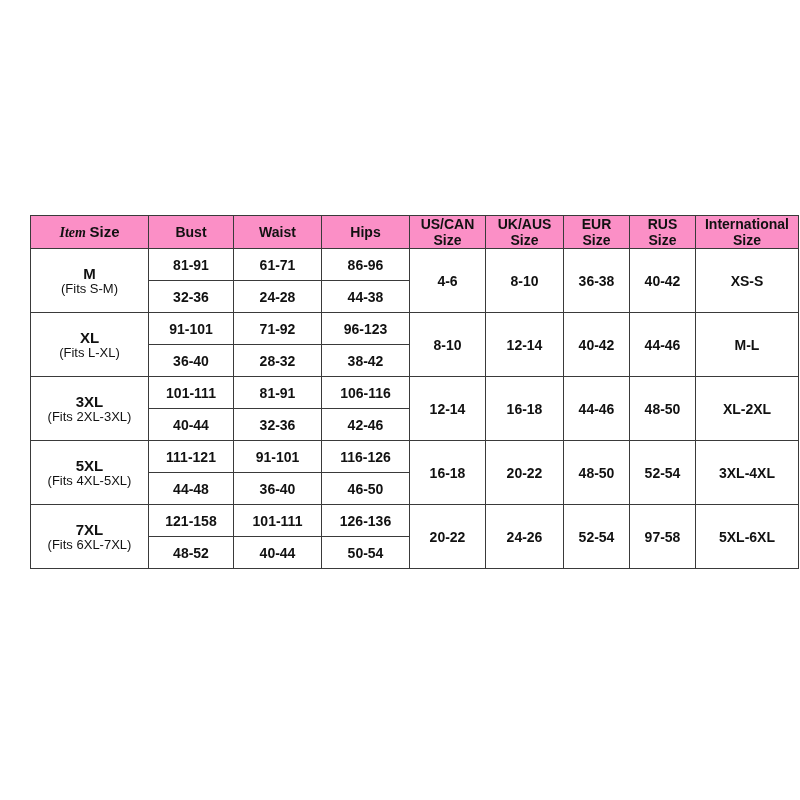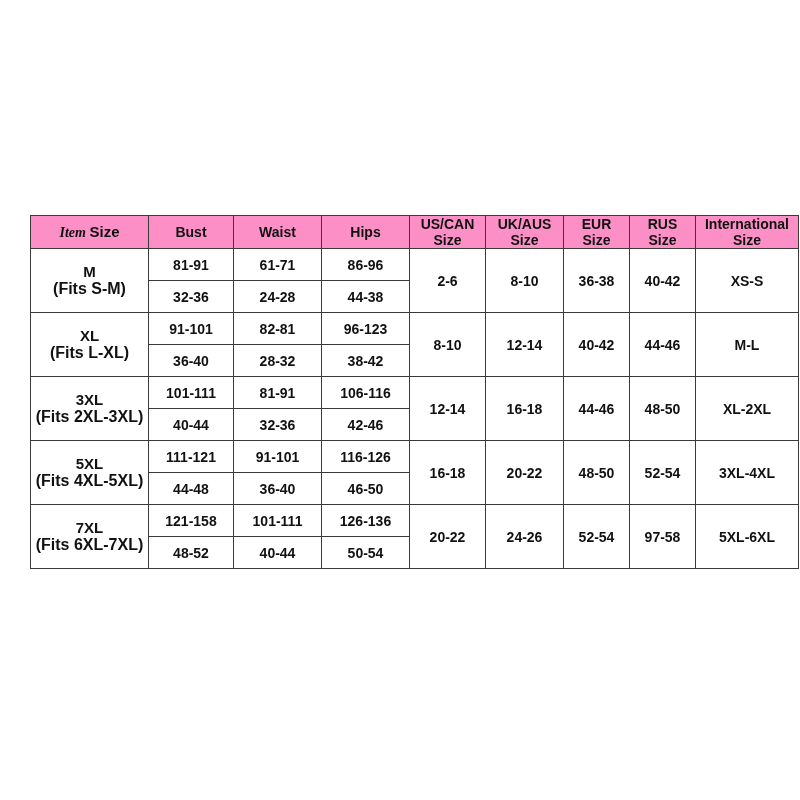--- a/index.html
+++ b/index.html
@@ -62,22 +62,22 @@
   td.label-cell {
     font-size: 15px;
     padding: 2px 0;
   }
   td.label-cell .main {
     display: block;
     font-size: 15px;
   }
   td.label-cell .fits {
     display: block;
-    font-size: 16px;
-    font-weight: bold;
+    font-size: 13px;
+    font-weight: normal;
   }
   td.merged {
     font-size: 14px;
   }
   
   col.c-item { width: 118px; }
   col.c-bust { width: 85px; }
   col.c-waist { width: 88px; }
   col.c-hips  { width: 88px; }
   col.c-uscan { width: 76px; }
@@ -134,39 +134,39 @@
       <tbody>
 
         <tr>
           <td class="label-cell" rowspan="2">
             <span class="main">M</span>
             <span class="fits">(Fits S-M)</span>
           </td>
           <td>81-91</td>
           <td>61-71</td>
           <td>86-96</td>
-          <td class="merged" rowspan="2">2-6</td>
+          <td class="merged" rowspan="2">4-6</td>
           <td class="merged" rowspan="2">8-10</td>
           <td class="merged" rowspan="2">36-38</td>
           <td class="merged" rowspan="2">40-42</td>
           <td class="merged" rowspan="2">XS-S</td>
         </tr>
         <tr>
           <td>32-36</td>
           <td>24-28</td>
           <td>44-38</td>
         </tr>
 
         <tr>
           <td class="label-cell" rowspan="2">
             <span class="main">XL</span>
             <span class="fits">(Fits L-XL)</span>
           </td>
           <td>91-101</td>
-          <td>82-81</td>
+          <td>71-92</td>
           <td>96-123</td>
           <td class="merged" rowspan="2">8-10</td>
           <td class="merged" rowspan="2">12-14</td>
           <td class="merged" rowspan="2">40-42</td>
           <td class="merged" rowspan="2">44-46</td>
           <td class="merged" rowspan="2">M-L</td>
         </tr>
         <tr>
           <td>36-40</td>
           <td>28-32</td>

